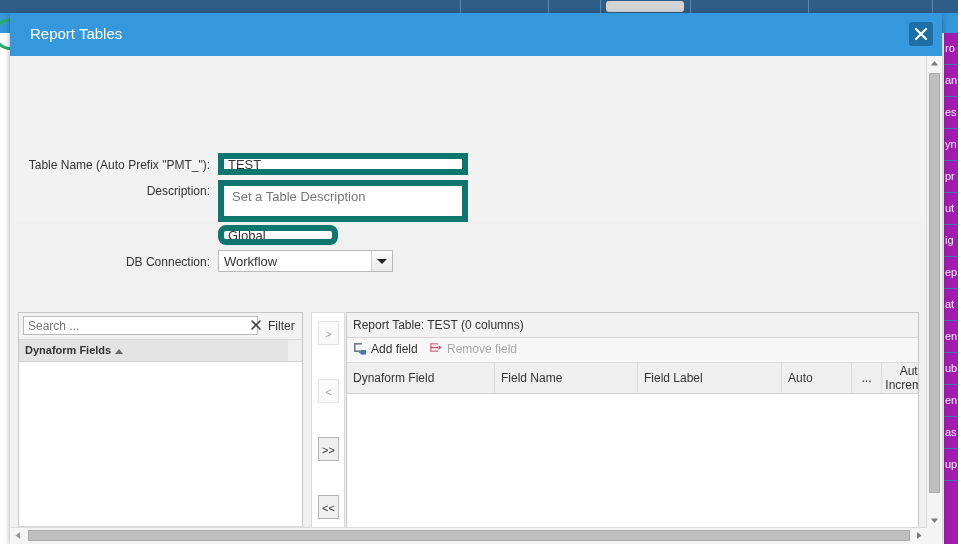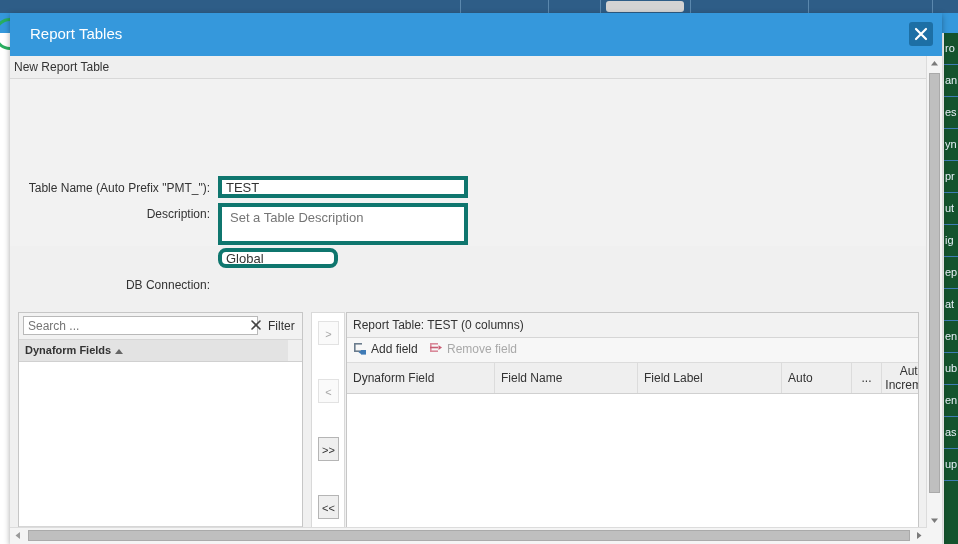--- a/index.html
+++ b/index.html
@@ -33,21 +33,21 @@
     background: #3598dc;
   }
   #bg-green-circle {
     position: absolute; left: -6px; top: 18px; width: 26px; height: 26px;
     border: 3px solid #27ae60; border-radius: 50%;
     background: transparent;
   }
   
   #bg-right-list {
     position: absolute; left: 944px; top: 33px; width: 14px; height: 511px;
-    background: #14532d;
+    background: #a21caf;
     overflow: hidden;
   }
   #bg-right-list .row {
     height: 31px; line-height: 31px;
     color: #e8f1f8; font-size: 11px;
     padding-left: 1px; white-space: nowrap;
     border-bottom: 1px solid #3d7cb3;
     overflow: hidden;
   }
 
@@ -104,21 +104,21 @@
     position: relative;
   }
   .flabel {
     position: absolute;
     text-align: right;
     font-size: 12px; color: #333;
     white-space: nowrap;
   }
   .finput {
     position: absolute;
-    border: 4px solid #0f766e;
+    border: 6px solid #0f766e;
     background: #ffffff;
     font-family: "Liberation Sans", sans-serif;
     font-size: 13px; color: #333;
     padding: 0 4px;
     box-sizing: border-box;
     outline: none;
   }
   #f-tablename { left: 208px; top: 97px; width: 250px; height: 22px; }
   #l-tablename { left: 0px; top: 102px; width: 200px; }
   #f-description {
@@ -372,32 +372,37 @@
       <svg width="24" height="24" viewBox="0 0 24 24">
         <path d="M7 7 L17 17 M17 7 L7 17" stroke="#ffffff" stroke-width="2.2" stroke-linecap="round" fill="none"></path>
       </svg>
     </div>
   </div>
 
   <div id="dialog-body">
 
     <div id="body-viewport">
 
-      <div id="section-header">New Report Table</div>
 
       <div id="form-area">
         <div class="flabel" id="l-tablename">Table Name (Auto Prefix "PMT_"):</div>
         <input class="finput" id="f-tablename" type="text" value="TEST" style="">
 
         <div class="flabel" id="l-description">Description:</div>
         <textarea class="finput" id="f-description" placeholder="Set a Table Description" style=""></textarea>
 
         <input class="finput" id="f-type" type="text" readonly="" value="Global" style="">
 
         <div class="flabel" id="l-dbconn">DB Connection:</div>
+        <div id="f-dbconn">
+          <span class="val">Workflow</span>
+          <span class="arrowbox">
+              <span class="tri"></span>
+            </span>
+        </div>
       </div>
 
       <div id="panels">
 
         <div id="left-panel">
 
           <div id="search-row">
             <input id="search-input" type="text" placeholder="Search ..." style="">
             <span id="search-clear">
               <svg width="14" height="14" viewBox="0 0 14 14">

